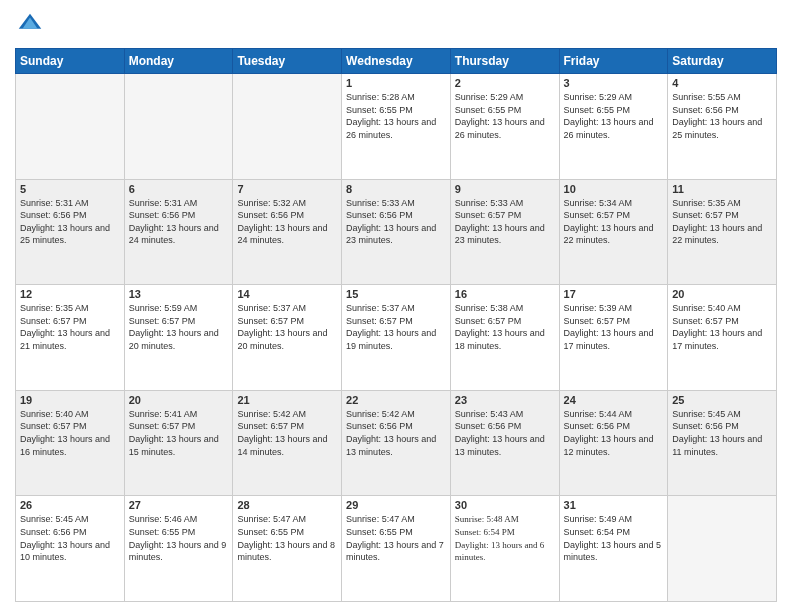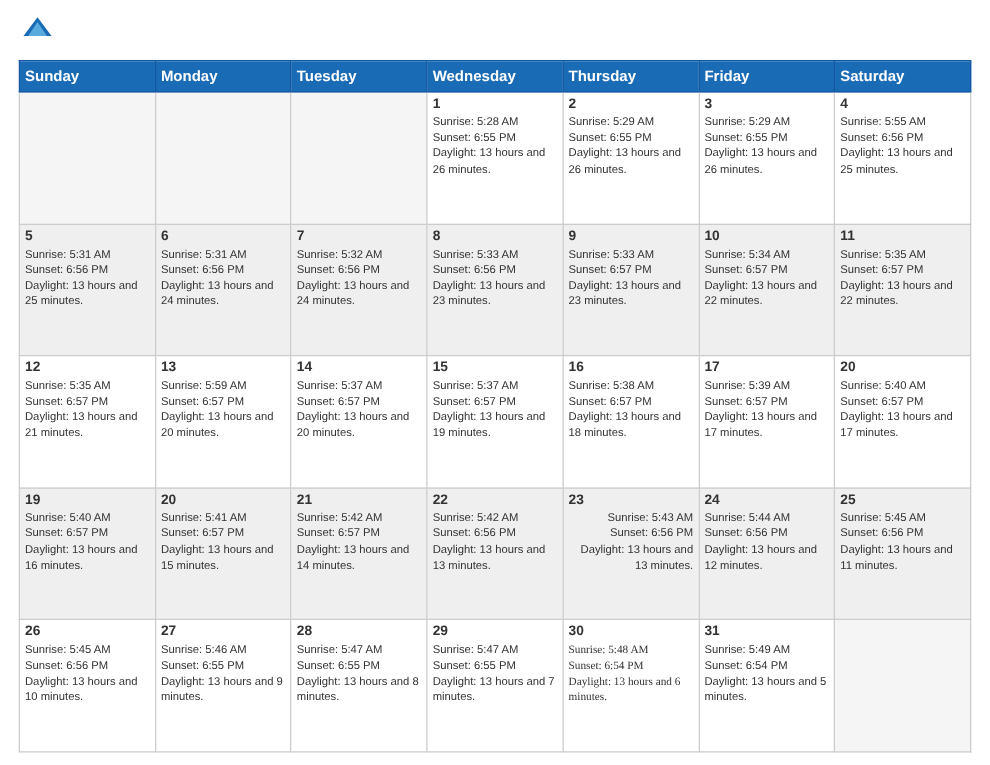--- a/index.html
+++ b/index.html
@@ -269,21 +269,21 @@
 Daylight: 13 hours and 14 minutes.</div>
           </td>
           <td>
             <span class="day-number">22</span>
             <div class="day-info" style="white-space: pre-line;">Sunrise: 5:42 AM
 Sunset: 6:56 PM
 Daylight: 13 hours and 13 minutes.</div>
           </td>
           <td>
             <span class="day-number">23</span>
-            <div class="day-info" style="white-space: pre-line; text-align: right;">Sunrise: 5:43 AM
+            <div class="day-info" style="white-space: pre-line;">Sunrise: 5:43 AM
 Sunset: 6:56 PM
 Daylight: 13 hours and 13 minutes.</div>
           </td>
           <td>
             <span class="day-number">24</span>
             <div class="day-info" style="white-space: pre-line;">Sunrise: 5:44 AM
 Sunset: 6:56 PM
 Daylight: 13 hours and 12 minutes.</div>
           </td>
           <td>

